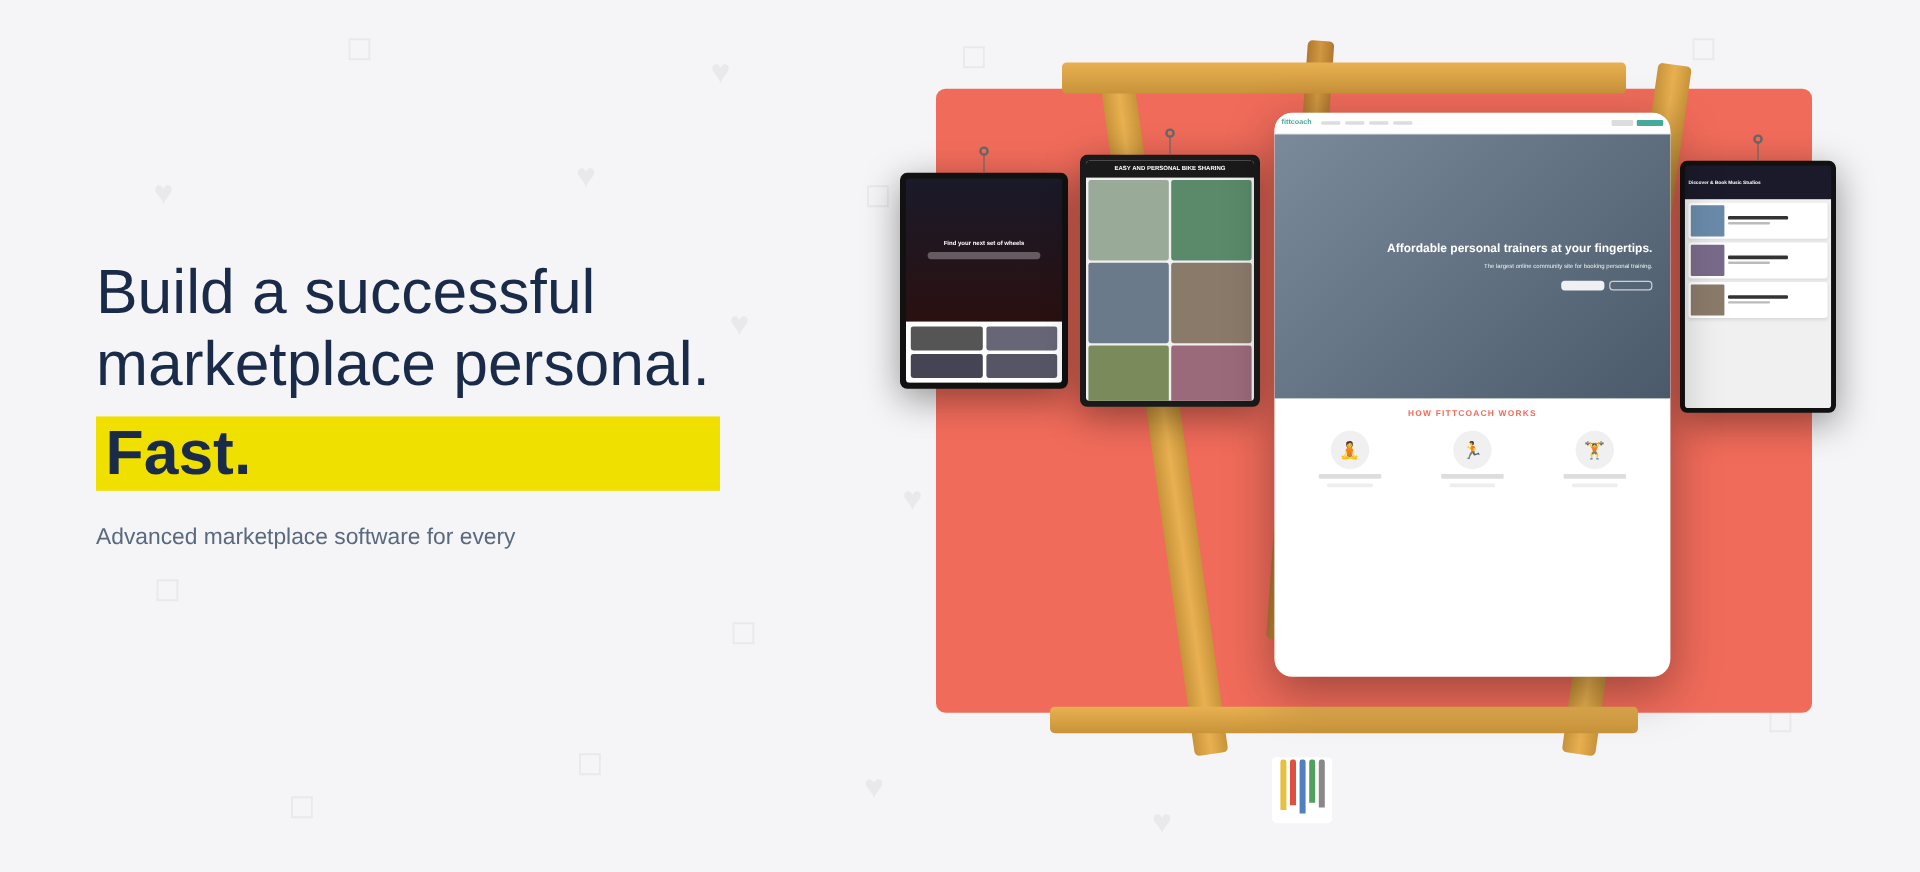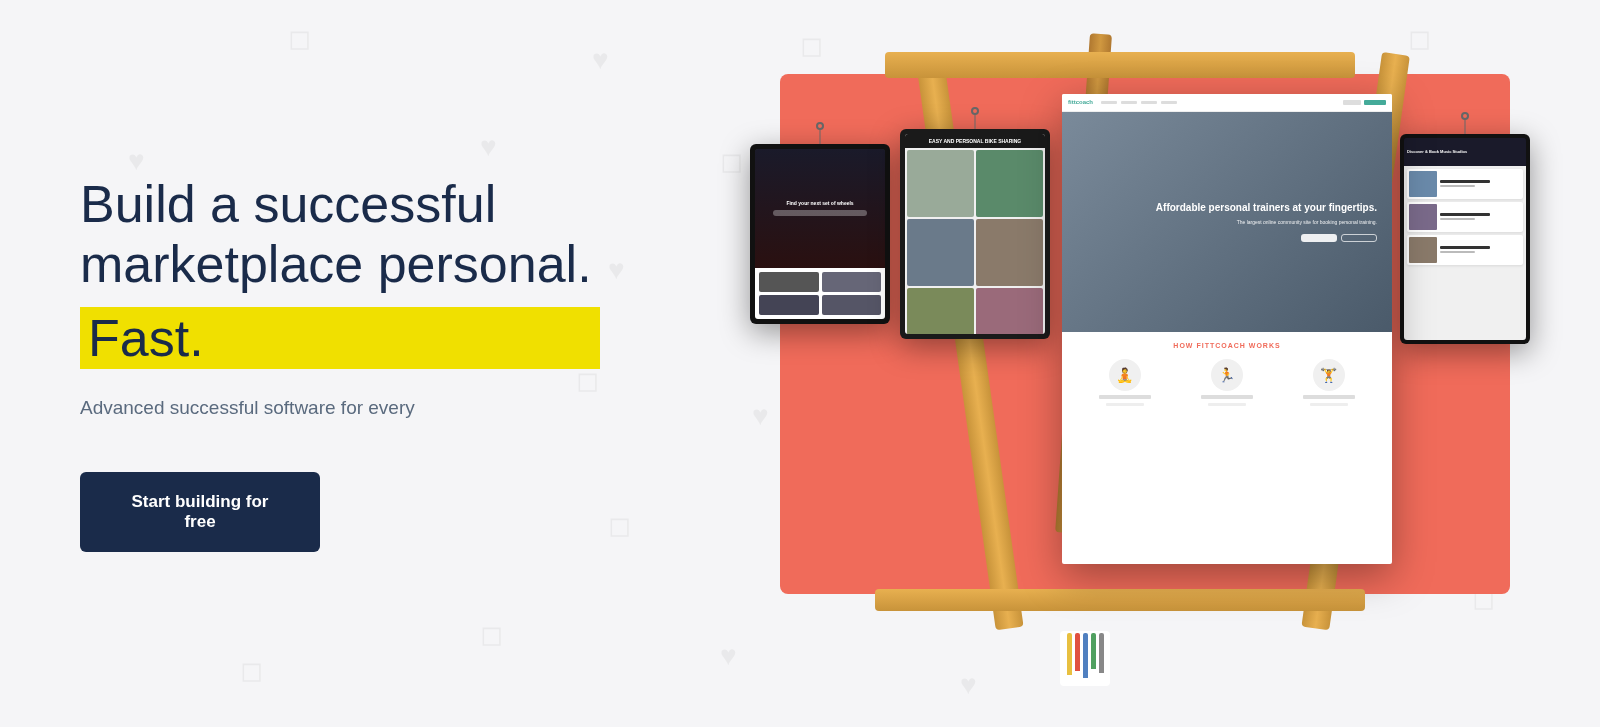--- a/index.html
+++ b/index.html
@@ -52,21 +52,21 @@
       color: #1a2b4a;
       line-height: 1.15;
       margin-bottom: 8px;
     }
 
     .headline-fast {
       display: inline-block;
       background: #f0e000;
       color: #1a2b4a;
       font-size: 52px;
-      font-weight: 400;
+      font-weight: 700;
       padding: 0 8px;
       margin-top: 4px;
       margin-bottom: 24px;
       line-height: 1.2;
     }
 
     .subtext {
       font-size: 19px;
       color: #5a6a7e;
       line-height: 1.6;
@@ -263,21 +263,21 @@
     }
 
     
     .screen-main {
       position: absolute;
       left: 282px;
       top: 20px;
       width: 330px;
       height: 470px;
       background: #fff;
-      border-radius: 2px;
+      border-radius: 15px;
       padding: 0;
       box-shadow: 0 12px 40px rgba(0,0,0,0.35);
       z-index: 9;
       overflow: hidden;
     }
 
     
     .screen-right {
       position: absolute;
       right: -20px;
@@ -625,24 +625,23 @@
   <div class="left-panel">
 
     <h1 class="headline">
       <span>Build a successful</span><br>
       <span>marketplace personal.</span>
     </h1>
 
     <div class="headline-fast">Fast.</div>
 
     <p class="subtext">
-      <span>Advanced successful software for every</span><br>
+      <span>Advanced marketplace software for every</span><br>
     </p>
 
-    <button class="cta-button">Start building for free</button>
 
   </div>
 
   <div class="right-panel">
 
     <div class="easel-container">
 
       <div class="easel-leg-back"></div>
       <div class="easel-top-bar"></div>
       <div class="easel-leg-left"></div>

